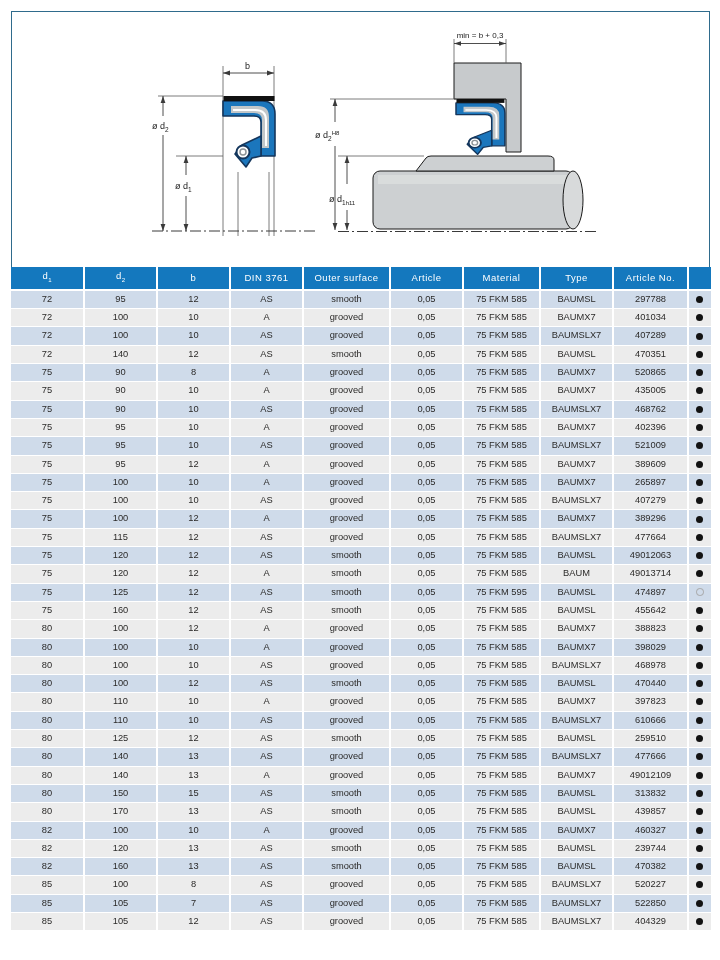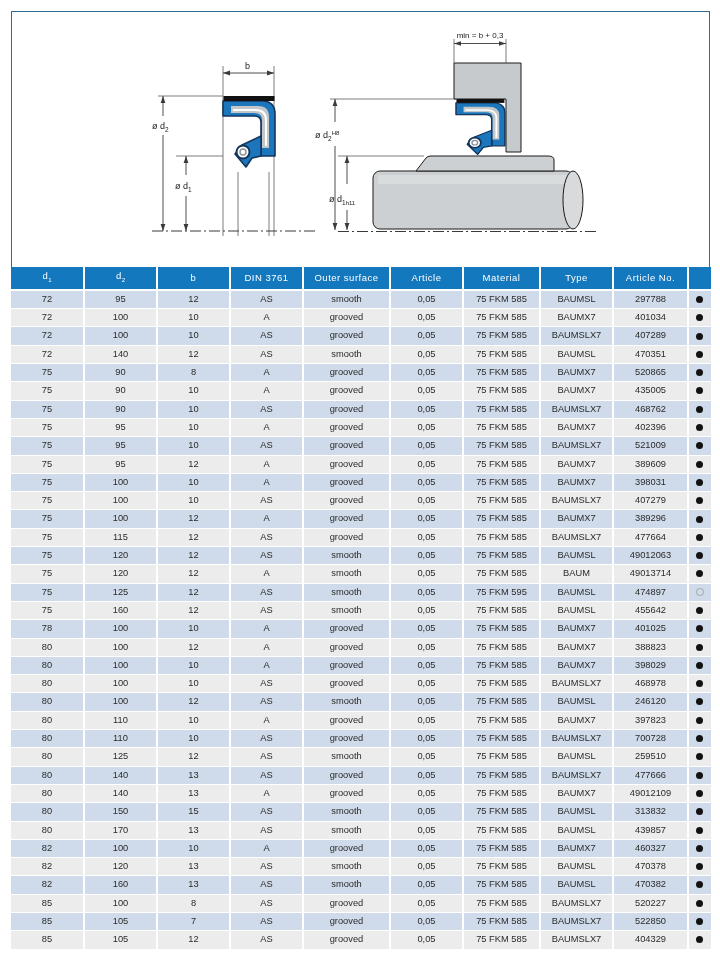--- a/index.html
+++ b/index.html
@@ -308,21 +308,21 @@
         </tr>
         <tr class="row-blue">
           <td>75</td>
           <td>100</td>
           <td>10</td>
           <td>A</td>
           <td>grooved</td>
           <td>0,05</td>
           <td>75 FKM 585</td>
           <td>BAUMX7</td>
-          <td>398031</td>
+          <td>265897</td>
           <td><span class="dot filled"></span></td>
         </tr>
         <tr class="row-grey">
           <td>75</td>
           <td>100</td>
           <td>10</td>
           <td>AS</td>
           <td>grooved</td>
           <td>0,05</td>
           <td>75 FKM 585</td>
@@ -395,32 +395,20 @@
           <td>160</td>
           <td>12</td>
           <td>AS</td>
           <td>smooth</td>
           <td>0,05</td>
           <td>75 FKM 585</td>
           <td>BAUMSL</td>
           <td>455642</td>
           <td><span class="dot filled"></span></td>
         </tr>
-        <tr class="row-blue">
-          <td>78</td>
-          <td>100</td>
-          <td>10</td>
-          <td>A</td>
-          <td>grooved</td>
-          <td>0,05</td>
-          <td>75 FKM 585</td>
-          <td>BAUMX7</td>
-          <td>401025</td>
-          <td><span class="dot filled"></span></td>
-        </tr>
         <tr class="row-grey">
           <td>80</td>
           <td>100</td>
           <td>12</td>
           <td>A</td>
           <td>grooved</td>
           <td>0,05</td>
           <td>75 FKM 585</td>
           <td>BAUMX7</td>
           <td>388823</td>
@@ -452,21 +440,21 @@
         </tr>
         <tr class="row-blue">
           <td>80</td>
           <td>100</td>
           <td>12</td>
           <td>AS</td>
           <td>smooth</td>
           <td>0,05</td>
           <td>75 FKM 585</td>
           <td>BAUMSL</td>
-          <td>246120</td>
+          <td>470440</td>
           <td><span class="dot filled"></span></td>
         </tr>
         <tr class="row-grey">
           <td>80</td>
           <td>110</td>
           <td>10</td>
           <td>A</td>
           <td>grooved</td>
           <td>0,05</td>
           <td>75 FKM 585</td>
@@ -476,21 +464,21 @@
         </tr>
         <tr class="row-blue">
           <td>80</td>
           <td>110</td>
           <td>10</td>
           <td>AS</td>
           <td>grooved</td>
           <td>0,05</td>
           <td>75 FKM 585</td>
           <td>BAUMSLX7</td>
-          <td>700728</td>
+          <td>610666</td>
           <td><span class="dot filled"></span></td>
         </tr>
         <tr class="row-grey">
           <td>80</td>
           <td>125</td>
           <td>12</td>
           <td>AS</td>
           <td>smooth</td>
           <td>0,05</td>
           <td>75 FKM 585</td>
@@ -560,21 +548,21 @@
         </tr>
         <tr class="row-grey">
           <td>82</td>
           <td>120</td>
           <td>13</td>
           <td>AS</td>
           <td>smooth</td>
           <td>0,05</td>
           <td>75 FKM 585</td>
           <td>BAUMSL</td>
-          <td>470378</td>
+          <td>239744</td>
           <td><span class="dot filled"></span></td>
         </tr>
         <tr class="row-blue">
           <td>82</td>
           <td>160</td>
           <td>13</td>
           <td>AS</td>
           <td>smooth</td>
           <td>0,05</td>
           <td>75 FKM 585</td>

